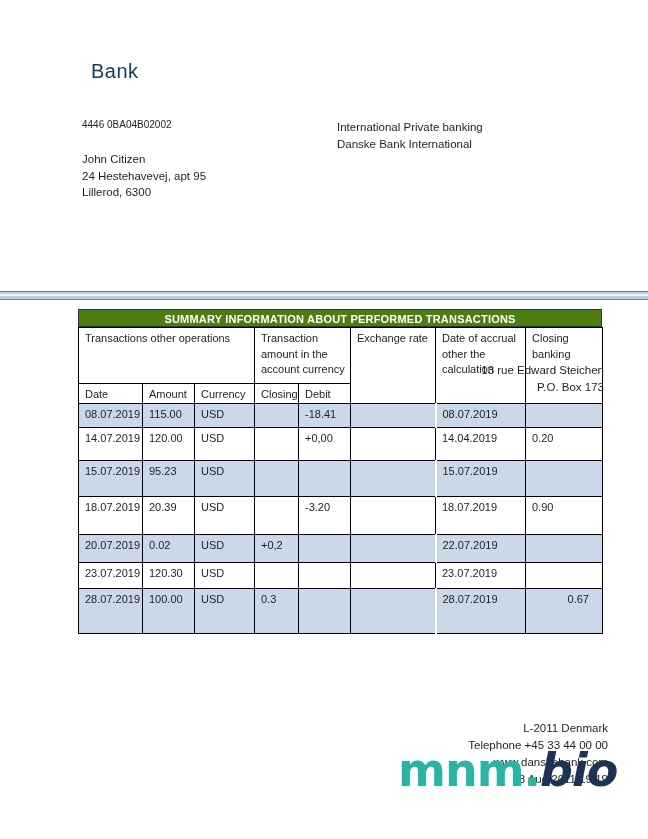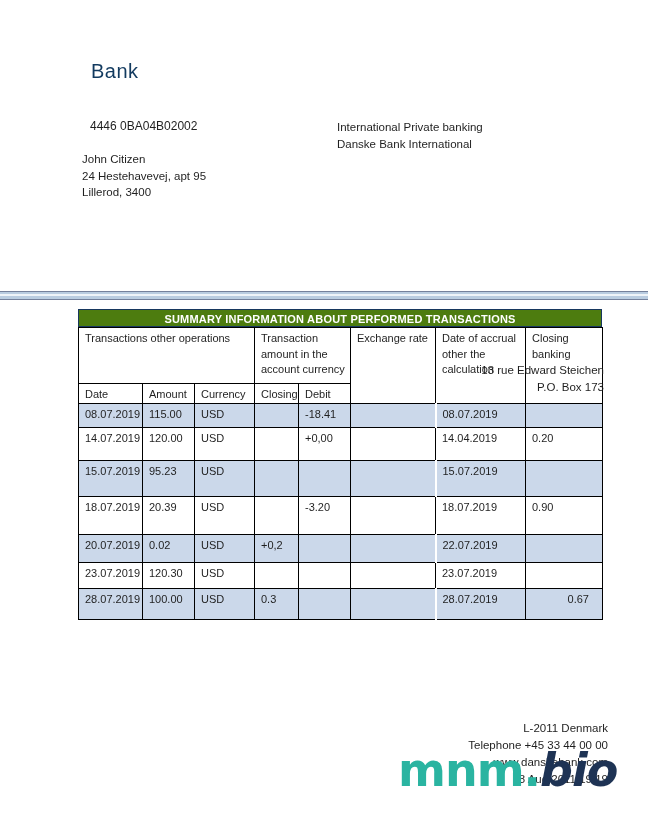--- a/index.html
+++ b/index.html
@@ -18,21 +18,21 @@
   .logo-box {
     width: 105px; height: 26px;
     background: #123a5f;
     display: flex; align-items: center; justify-content: flex-end;
     padding-right: 7px;
   }
   .logo-box span { color: #ffffff; font-size: 20px; letter-spacing: 0.5px; }
   .logo-suffix { color: #123a5f; font-size: 20px; letter-spacing: 0.5px; margin-left: 8px; }
 
   
-  .acct { position: absolute; left: 90px; top: 119px; font-size: 12px; }
+  .acct { position: absolute; left: 82px; top: 119px; font-size: 10px; }
   .bank-block { position: absolute; left: 337px; top: 119px; font-size: 11.5px; line-height: 17px; }
   .customer-block { position: absolute; left: 82px; top: 151px; font-size: 11.5px; line-height: 16.5px; }
 
   
   .divider {
     position: absolute; left: 0; top: 291px; width: 648px; height: 9px;
     background: linear-gradient(to bottom,
       #74809b 0%, #74809b 12%,
       #b9cce0 12%, #b9cce0 38%,
       #eef3f8 38%, #eef3f8 58%,
@@ -66,21 +66,21 @@
     overflow: hidden;
   }
   tr.group-row th { height: 56px; }
   tr.sub-row th { height: 20px; }
   tbody tr:nth-child(1) { height: 24px; }
   tbody tr:nth-child(2) { height: 33px; }
   tbody tr:nth-child(3) { height: 36px; }
   tbody tr:nth-child(4) { height: 38px; }
   tbody tr:nth-child(5) { height: 28px; }
   tbody tr:nth-child(6) { height: 26px; }
-  tbody tr:nth-child(7) { height: 31px; }
+  tbody tr:nth-child(7) { height: 45px; }
   tbody tr.hl td { background: #cbd8ea; }
   tbody tr.hl td.col-accrual_date { border-left: 2px solid #ffffff; }
   tbody tr:last-child td.col-closing_balance { text-align: right; padding-right: 13px; }
 
   
   .overlay-address {
     position: absolute; right: 44px; top: 362px;
     text-align: right; font-size: 11.5px; line-height: 17px;
     z-index: 5;
   }
@@ -115,21 +115,21 @@
   <div class="acct">4446 0BA04B02002</div>
 
   <div class="bank-block">
     <div>International Private banking</div>
     <div>Danske Bank International</div>
   </div>
 
   <div class="customer-block">
     <div>John Citizen</div>
     <div>24 Hestehavevej, apt 95</div>
-    <div>Lillerod, 3400</div>
+    <div>Lillerod, 6300</div>
   </div>
 
   <div class="divider"></div>
 
   <div class="table-wrap">
     <div class="table-title">SUMMARY INFORMATION ABOUT PERFORMED TRANSACTIONS</div>
     <table class="tx">
       <colgroup>
         <col class="c-date">
           <col class="c-amt">

